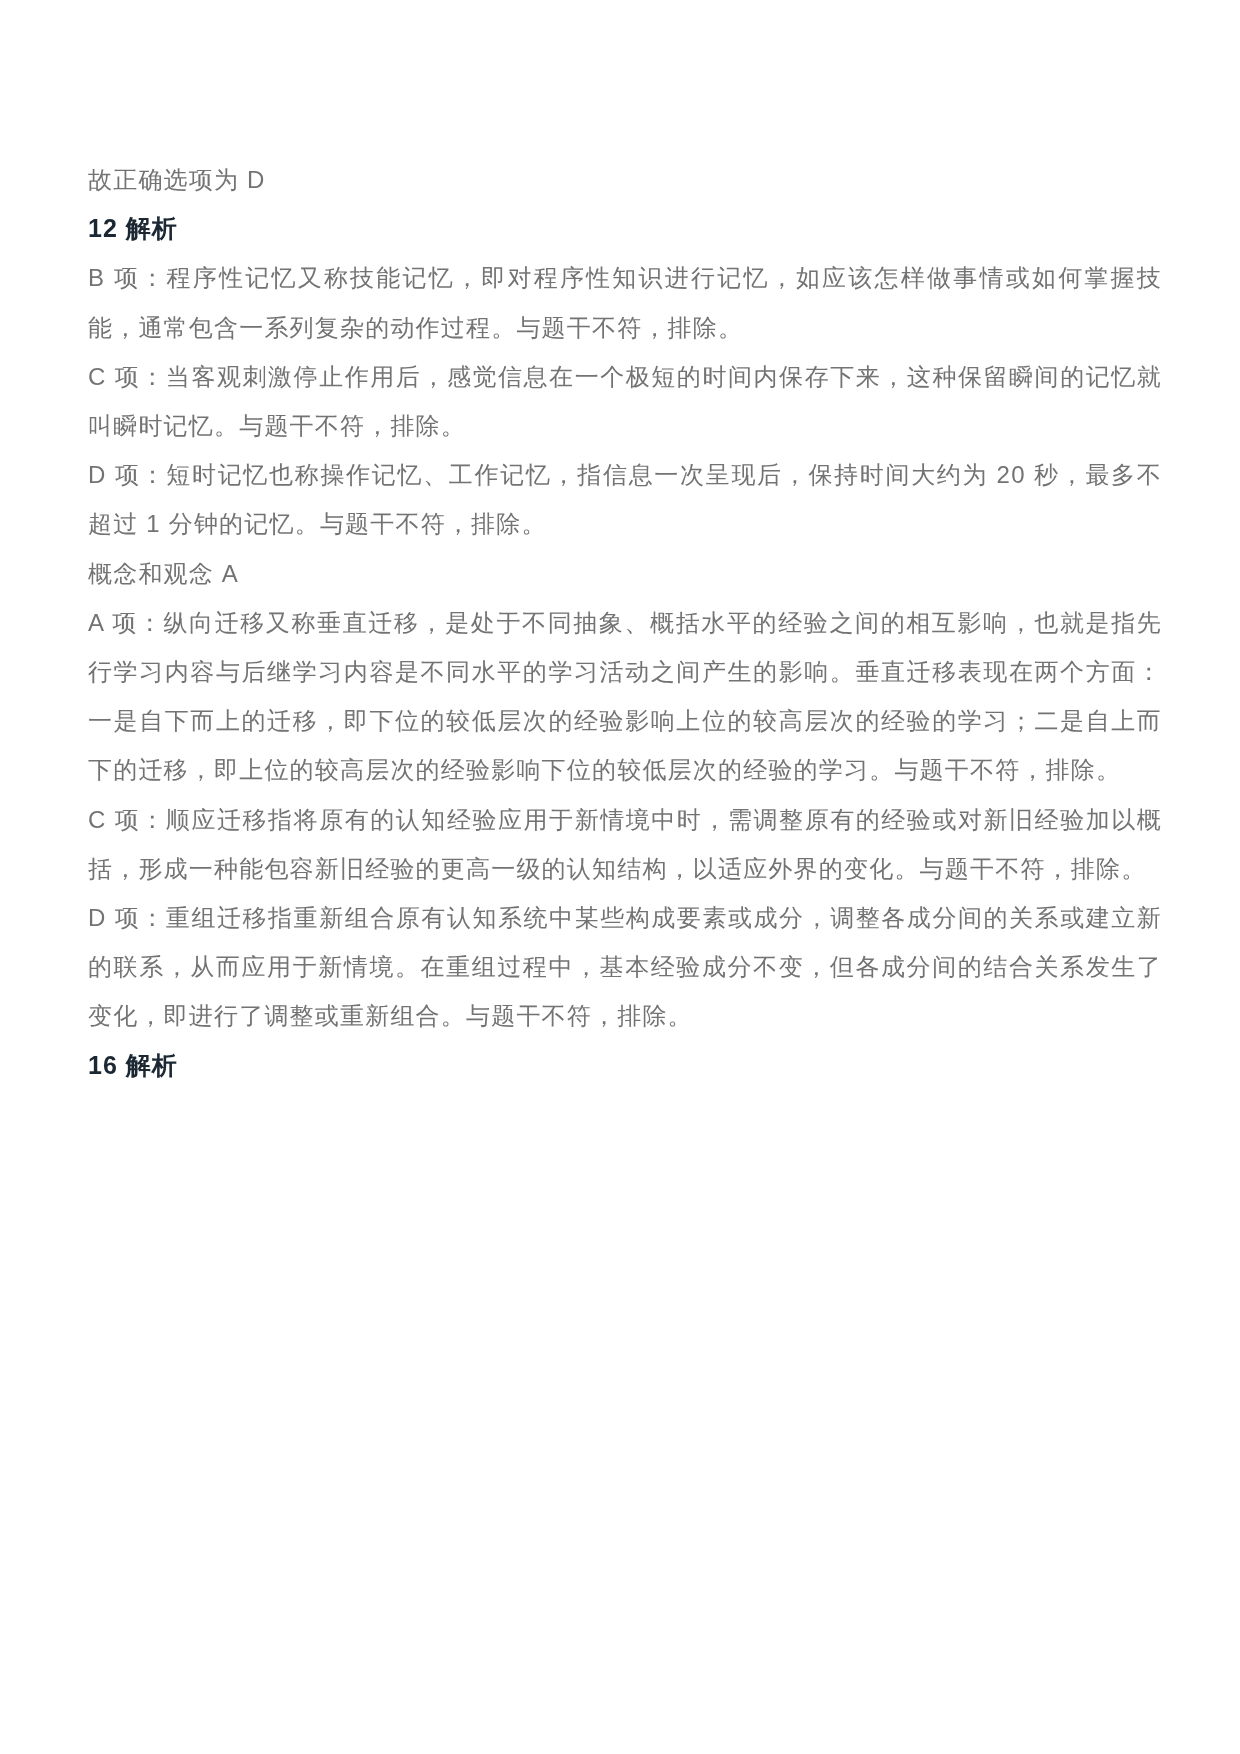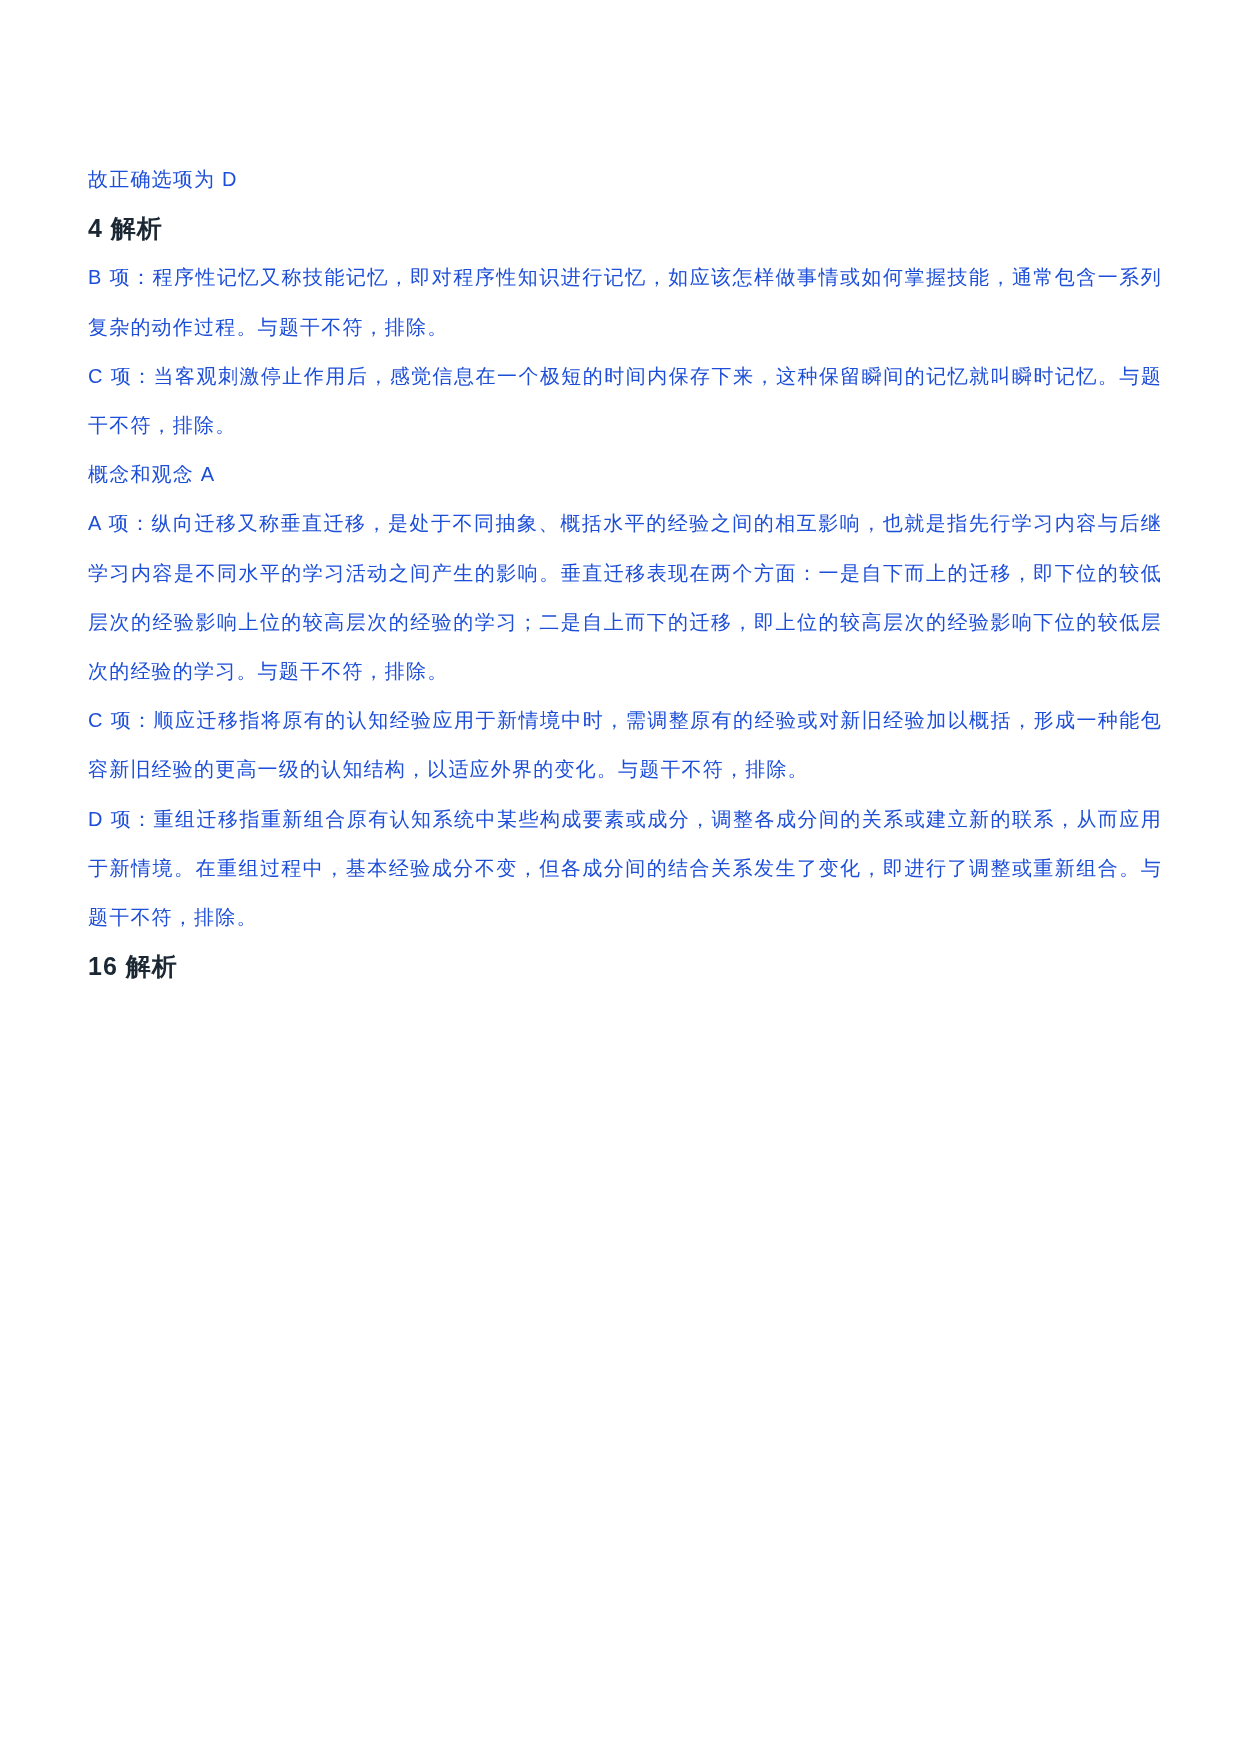--- a/index.html
+++ b/index.html
@@ -18,45 +18,46 @@
     width: 1240px;
     height: 1754px;
     padding: 155px 78px 60px 88px;
     background: #ffffff;
   }
   .doc-block {
     margin: 0;
     padding: 0;
   }
   .doc-text {
-    font-size: 20px;
+    font-size: 24px;
     line-height: 49.2px;
     letter-spacing: 1.2px;
-    color: #1d4ed8;
+    color: #737373;
     text-align: justify;
     text-justify: inter-ideograph;
   }
   .doc-text.short {
     text-align: left;
   }
   .doc-heading {
     font-size: 25px;
     line-height: 49.2px;
     letter-spacing: 1px;
     font-weight: 700;
     color: #1b2733;
     text-align: left;
   }
 </style>
 </head>
 <body>
 
 <div class="page">
   <p class="doc-block doc-text short">故正确选项为 D</p>
-  <h2 class="doc-block doc-heading">4 解析</h2>
+  <h2 class="doc-block doc-heading">12 解析</h2>
   <p class="doc-block doc-text">B 项：程序性记忆又称技能记忆，即对程序性知识进行记忆，如应该怎样做事情或如何掌握技能，通常包含一系列复杂的动作过程。与题干不符，排除。</p>
   <p class="doc-block doc-text">C 项：当客观刺激停止作用后，感觉信息在一个极短的时间内保存下来，这种保留瞬间的记忆就叫瞬时记忆。与题干不符，排除。</p>
+  <p class="doc-block doc-text">D 项：短时记忆也称操作记忆、工作记忆，指信息一次呈现后，保持时间大约为 20 秒，最多不超过 1 分钟的记忆。与题干不符，排除。</p>
   <p class="doc-block doc-text short">概念和观念 A</p>
   <p class="doc-block doc-text">A 项：纵向迁移又称垂直迁移，是处于不同抽象、概括水平的经验之间的相互影响，也就是指先行学习内容与后继学习内容是不同水平的学习活动之间产生的影响。垂直迁移表现在两个方面：一是自下而上的迁移，即下位的较低层次的经验影响上位的较高层次的经验的学习；二是自上而下的迁移，即上位的较高层次的经验影响下位的较低层次的经验的学习。与题干不符，排除。</p>
   <p class="doc-block doc-text">C 项：顺应迁移指将原有的认知经验应用于新情境中时，需调整原有的经验或对新旧经验加以概括，形成一种能包容新旧经验的更高一级的认知结构，以适应外界的变化。与题干不符，排除。</p>
   <p class="doc-block doc-text">D 项：重组迁移指重新组合原有认知系统中某些构成要素或成分，调整各成分间的关系或建立新的联系，从而应用于新情境。在重组过程中，基本经验成分不变，但各成分间的结合关系发生了变化，即进行了调整或重新组合。与题干不符，排除。</p>
   <h2 class="doc-block doc-heading">16 解析</h2>
 </div>
 
 </body></html>

